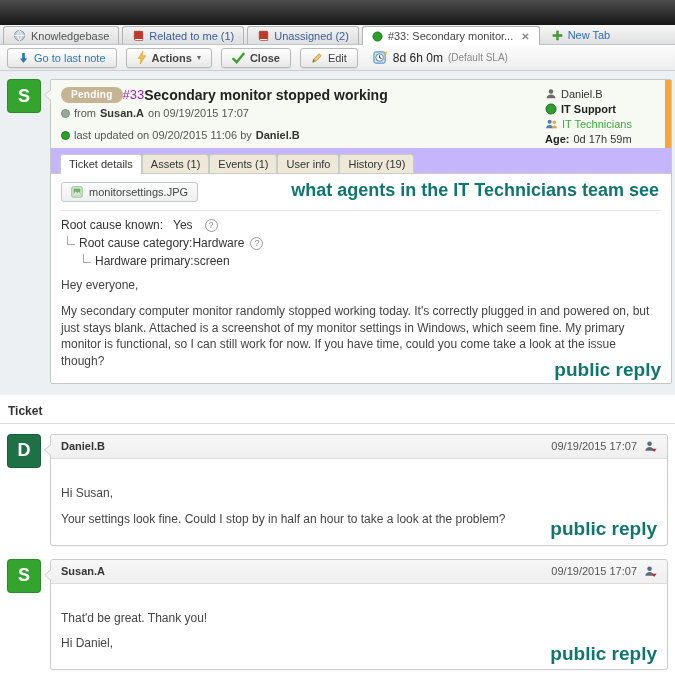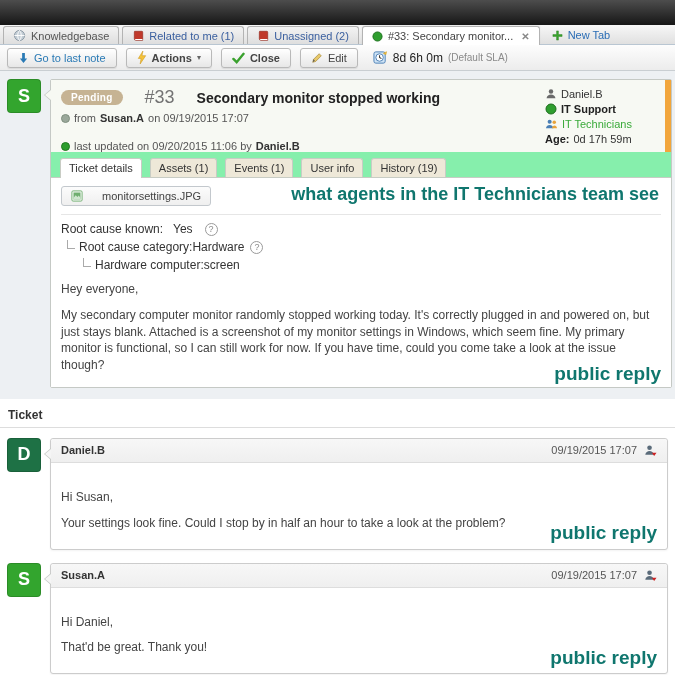--- a/index.html
+++ b/index.html
@@ -32,41 +32,41 @@
   .av-green{background:#33a52e}
   .av-dark{background:#1e7145}
   .ticket-card{flex:1;margin-left:9px;background:#fff;border:1px solid #c5c9c5;border-radius:2px;position:relative}
   .pt{position:absolute;width:0;height:0}
   .pt-border{left:-7px;top:9px;border-top:6px solid transparent;border-bottom:6px solid transparent;border-right:7px solid #c5c9c5}
   .pt-fill{left:-6px;top:10px;border-top:5px solid transparent;border-bottom:5px solid transparent;border-right:6px solid #f7f9f3}
 
   .ticket-head{background:#f7f9f3;padding:7px 14px 0 10px;display:flex;position:relative}
   .stripe{position:absolute;right:0;top:0;bottom:0;width:6px;background:#f2a63b}
   .th-left{flex:1}
-  .title-row{display:flex;align-items:center;gap:22px}
+  .title-row{display:flex;gap:0}
   .badge{background:#c6b393;color:#fff;font-size:10px;font-weight:bold;padding:2px 10px;border-radius:9px;letter-spacing:.3px}
-  .t-id{color:#737373;font-size:18px}
+  .t-id{color:#a21caf;font-size:13px}
   .t-title{color:#222;font-size:14px;font-weight:bold}
   .meta{font-size:11px;color:#555;margin-top:4px;display:flex;align-items:center;gap:4px}
   .meta b{color:#333}
   .dot{width:9px;height:9px;border-radius:50%;display:inline-block}
   .dot-contact{background:#9aa89a;border:1px solid #7f8f7f}
   .dot-green{background:#2d9e2d;border:1px solid #1f7a1f}
   .th-right{width:112px;font-size:11px;color:#333;padding-top:1px}
   .th-right .r-row{display:flex;align-items:center;gap:4px;margin-bottom:3px}
   .r-status{font-weight:bold;color:#222}
   .r-team{color:#3aaa3a}
   .r-age b{color:#222}
 
-  .inner-tabs{display:flex;gap:8px;background:#86efac;padding:6px 0 0 9px;border-bottom:1px solid #c8ccc4}
+  .inner-tabs{display:flex;gap:0;background:#c4b5fd;padding:6px 0 0 9px;border-bottom:1px solid #c8ccc4}
   .itab{font-size:11px;color:#333;padding:3px 8px 3px;border:1px solid #c8ccc4;border-bottom:none;border-radius:3px 3px 0 0;background:#eee8d8;cursor:default;white-space:nowrap}
   .itab.active{background:#fff;margin-bottom:-1px;padding-bottom:4px}
 
   .ticket-content{background:#fff;padding:8px 10px 4px;position:relative;min-height:134px}
-  .attach-chip{display:inline-flex;align-items:center;gap:19px;border:1px solid #c3c8cd;border-radius:3px;background:linear-gradient(#fcfcfc,#efefef);padding:3px 9px;font-size:11px;color:#444}
+  .attach-chip{display:inline-flex;align-items:center;gap:6px;border:1px solid #c3c8cd;border-radius:3px;background:linear-gradient(#fcfcfc,#efefef);padding:3px 9px;font-size:11px;color:#444}
   .divider{border-top:1px solid #e6e6e6;margin:8px 0 7px}
   .field-row{font-size:12px;color:#333;margin-bottom:4px;display:flex;align-items:center}
   .field-row .lbl{font-weight:normal}
   .field-row.r0 .lbl{display:inline-block;width:112px}
   .field-row.r1{padding-left:6px}
   .field-row.r2{padding-left:22px}
   .corner{display:inline-block;width:8px;height:9px;border-left:1px solid #aaa;border-bottom:1px solid #aaa;margin:-6px 4px 0 0}
   .val{margin-left:0}
   .help{display:inline-flex;align-items:center;justify-content:center;width:13px;height:13px;border:1px solid #9a9a9a;border-radius:50%;color:#8a8a8a;font-size:9px;margin-left:12px}
   .tbody{font-size:12px;color:#444;line-height:1.4;margin-top:9px}
@@ -187,21 +187,21 @@
           <span class="badge">Pending</span>
           <span class="t-id">#33</span>
           <span class="t-title">Secondary monitor stopped working</span>
         </div>
         <div class="meta">
           <span class="dot dot-contact"></span>
           <span>from</span>
           <b>Susan.A</b>
           <span>on 09/19/2015 17:07</span>
         </div>
-        <div class="meta" style="margin-top:16px">
+        <div class="meta" style="margin-top:10px">
           <span class="dot dot-green"></span>
           <span>last updated on 09/20/2015 11:06 by</span>
           <b>Daniel.B</b>
         </div>
       </div>
       <div class="th-right">
         <div class="r-row">
           <svg class="icon" width="12" height="12" viewBox="0 0 14 14">
               <circle cx="7" cy="4" r="2.6" fill="#6a6a6a"></circle>
               <path d="M1.8 12c.5-3 2.6-4.4 5.2-4.4S11.7 9 12.2 12z" fill="#6a6a6a"></path>
@@ -257,21 +257,21 @@
         <span class="help">?</span>
       </div>
       <div class="field-row r1">
         <span class="corner"></span>
         <span class="lbl">Root cause category:</span>
         <span class="val">Hardware</span>
         <span class="help" style="margin-left:6px">?</span>
       </div>
       <div class="field-row r2">
         <span class="corner"></span>
-        <span class="lbl">Hardware computer:</span>
+        <span class="lbl">Hardware primary:</span>
         <span class="val">screen</span>
       </div>
 
       <div class="tbody">
         <p>Hey everyone,</p>
         <p>My secondary computer monitor randomly stopped working today. It's correctly plugged in and powered on, but just stays blank. Attached is a screenshot of my monitor settings in Windows, which seem fine. My primary monitor is functional, so I can still work for now. If you have time, could you come take a look at the issue though?</p>
       </div>
       <div class="annotation ann-bottom">public reply</div>
     </div>
   </div>
@@ -315,22 +315,22 @@
         <span class="note-right">
           <span>09/19/2015 17:07</span>
           <svg class="icon" width="14" height="13" viewBox="0 0 15 14">
               <circle cx="7" cy="4" r="2.5" fill="#5a6b7a"></circle>
               <path d="M2.4 11.5c.5-2.8 2.4-4 4.6-4s4.1 1.2 4.6 4z" fill="#5a6b7a"></path>
               <path d="M9.5 9.5h5l-2.5 3.5z" fill="#cc2222"></path>
             </svg>
         </span>
       </div>
       <div class="note-body">
+        <p>That'd be great. Thank you!</p>
         <p>Hi Daniel,</p>
-        <p>That'd be great. Thank you!</p>
         <div class="annotation ann-bottom">public reply</div>
       </div>
     </div>
   </div>
 
   <div class="note internal">
     <div class="avatar av-dark">D</div>
     <div class="note-card">
       <div class="pt pt-border"></div>
         <div class="pt pt-fill"></div>

